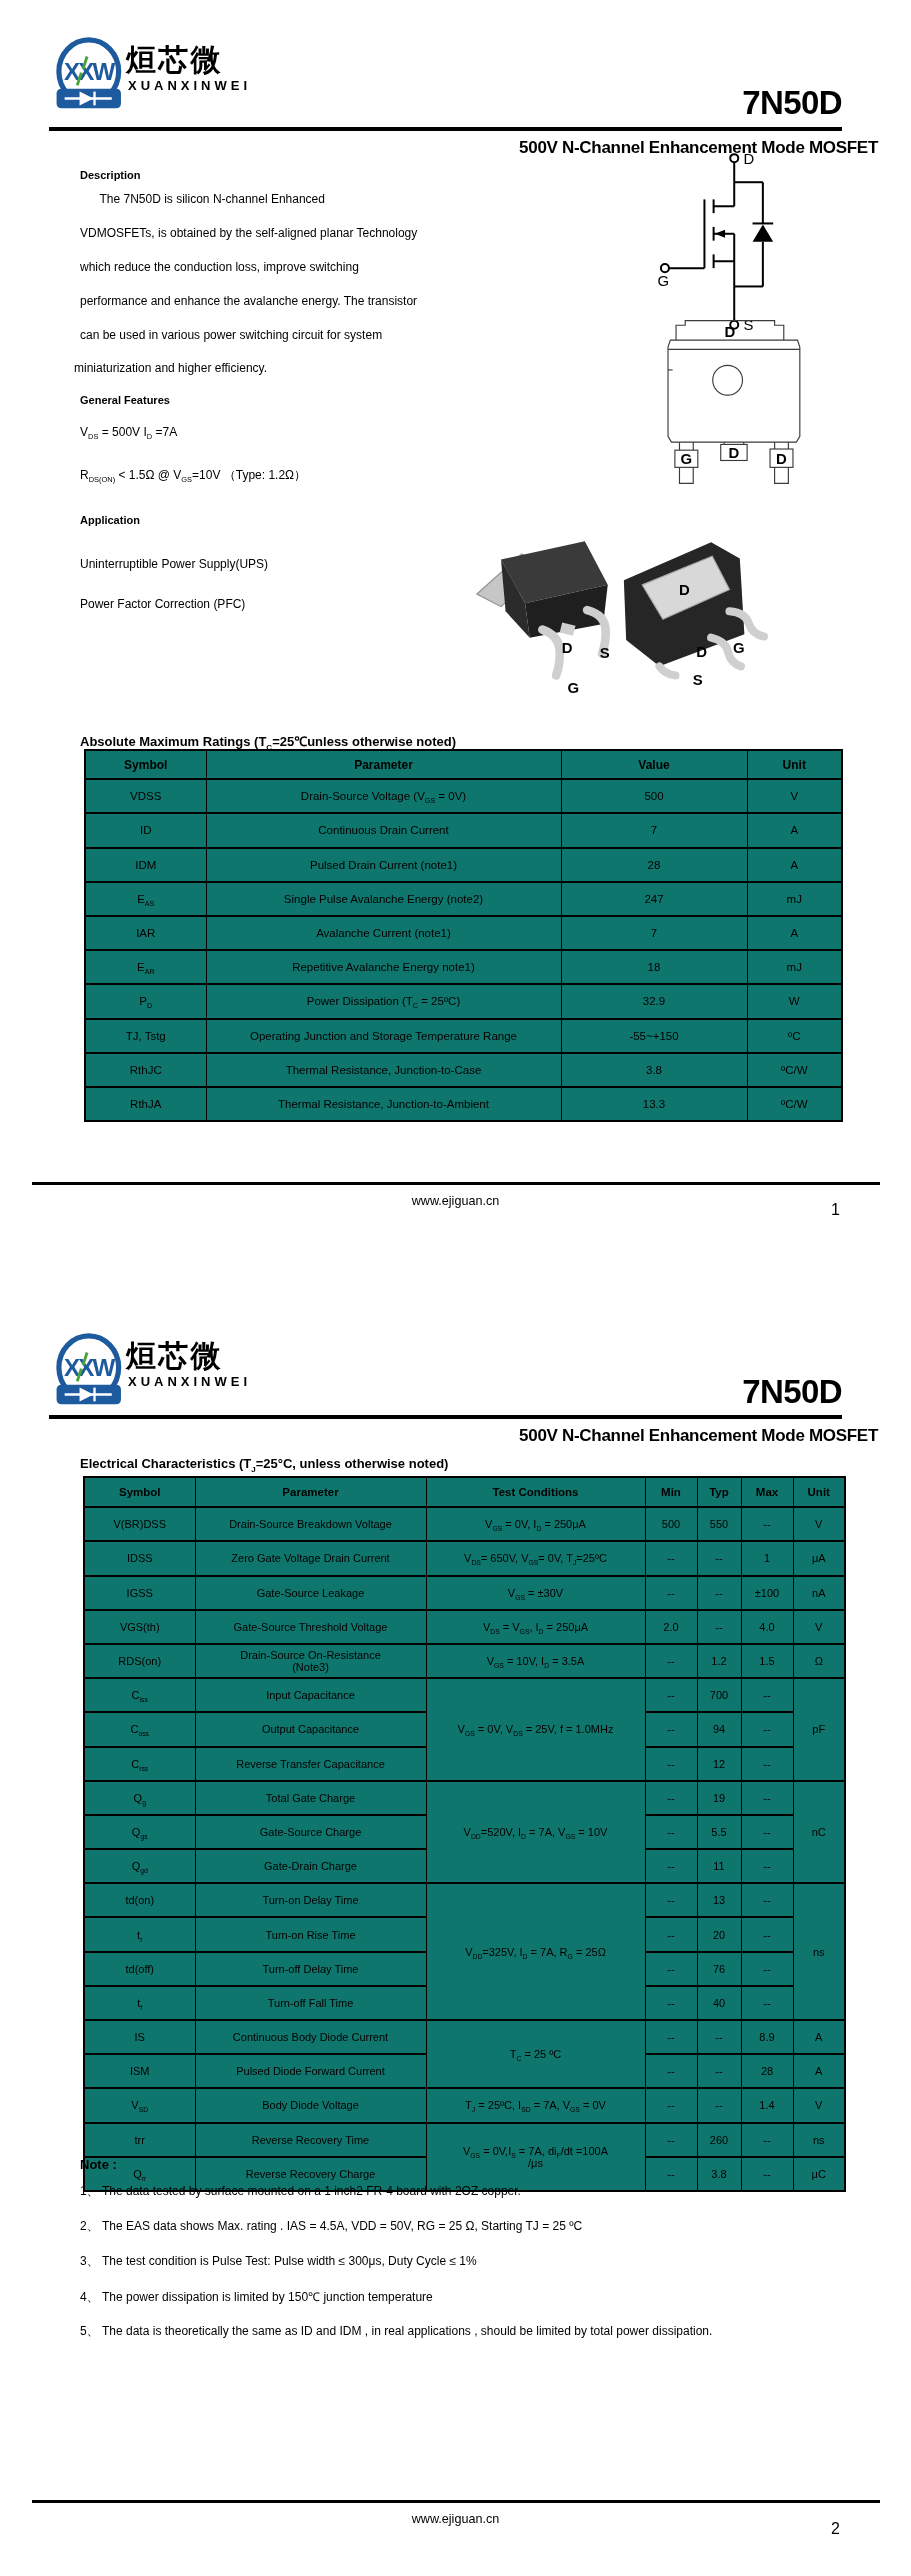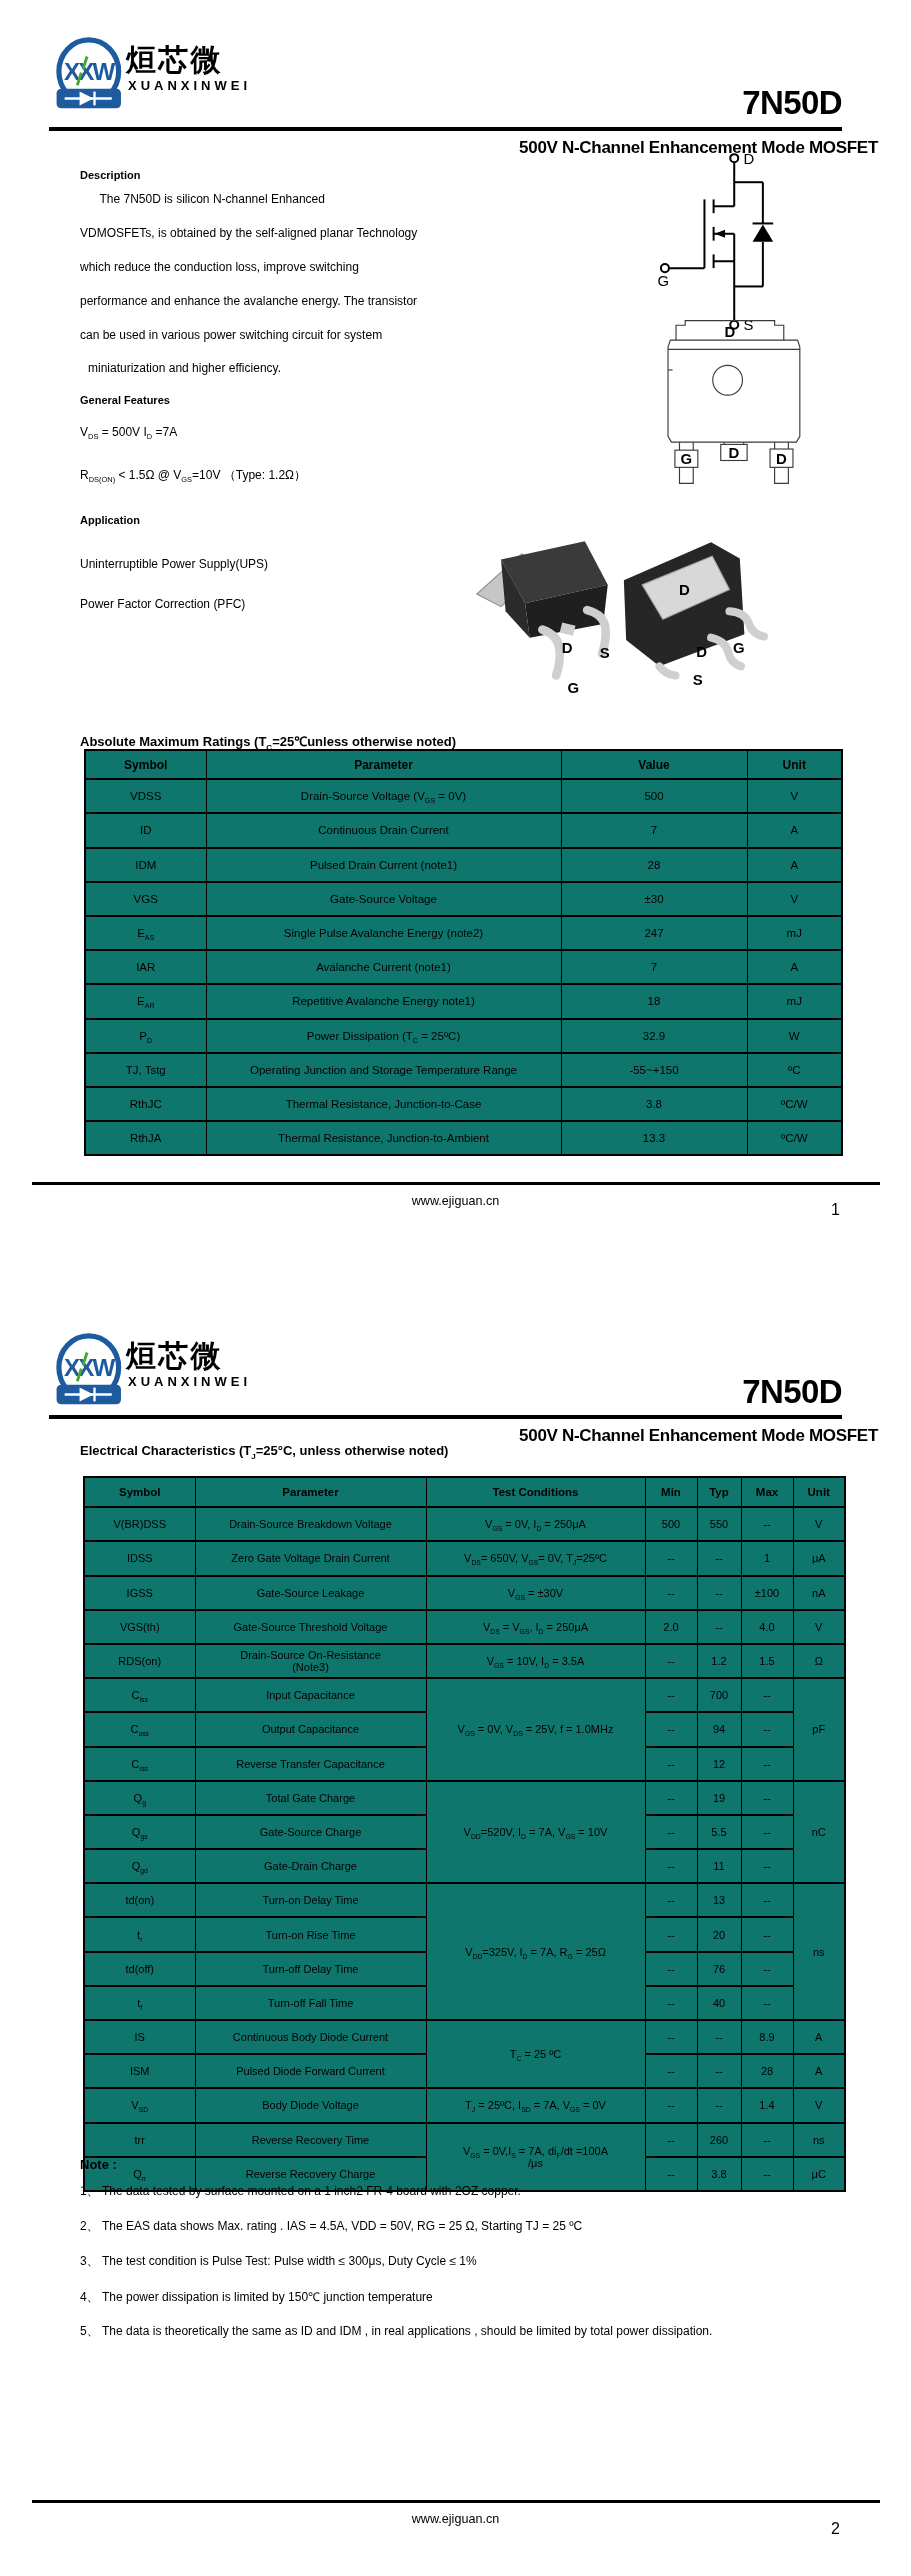--- a/index.html
+++ b/index.html
@@ -63,21 +63,21 @@
     <div class="abs part-title" style="right:69px;top:84px;">7N50D</div>
     <div class="abs hrule" style="left:49px;top:127px;width:793px;"></div>
     <div class="abs subtitle" style="right:33px;top:138px;">500V N-Channel Enhancement Mode MOSFET</div>
 
     <div class="abs h2" style="left:80px;top:169px;">Description</div>
     <div class="abs bodyline indent" style="left:80px;top:192px;">The 7N50D is silicon N-channel Enhanced</div>
     <div class="abs bodyline" style="left:80px;top:226px;">VDMOSFETs, is obtained by the self-aligned planar Technology</div>
     <div class="abs bodyline" style="left:80px;top:260px;">which reduce the conduction loss, improve switching</div>
     <div class="abs bodyline" style="left:80px;top:294px;">performance and enhance the avalanche energy. The transistor</div>
     <div class="abs bodyline" style="left:80px;top:328px;">can be used in various power switching circuit for system</div>
-    <div class="abs bodyline" style="left:88px;top:361px;">miniaturization and higher efficiency.</div>
+    <div class="abs bodyline" style="left:74px;top:361px;">miniaturization and higher efficiency.</div>
 
     <div class="abs h2" style="left:80px;top:394px;">General Features</div>
     <div class="abs bodyline" style="left:80px;top:425px;">V<sub>DS</sub> = 500V  I<sub>D</sub> =7A</div>
     <div class="abs bodyline" style="left:80px;top:467px;">R<sub>DS(ON)</sub> &lt; 1.5Ω @ V<sub>GS</sub>=10V （Type:  1.2Ω）</div>
 
     <div class="abs h2" style="left:80px;top:514px;">Application</div>
     <div class="abs bodyline" style="left:80px;top:557px;">Uninterruptible Power Supply(UPS)</div>
     <div class="abs bodyline" style="left:80px;top:597px;">Power Factor Correction (PFC)</div>
 
     <div class="abs" style="left:654px;top:149px;">
@@ -188,26 +188,20 @@
             <td>7</td>
             <td>A</td>
           </tr>
           <tr>
             <td>IDM</td>
             <td>Pulsed Drain Current    (note1)</td>
             <td>28</td>
             <td>A</td>
           </tr>
           <tr>
-            <td>VGS</td>
-            <td>Gate-Source Voltage</td>
-            <td>±30</td>
-            <td>V</td>
-          </tr>
-          <tr>
             <td>E<sub>AS</sub></td>
             <td>Single Pulse Avalanche Energy (note2)</td>
             <td>247</td>
             <td>mJ</td>
           </tr>
           <tr>
             <td>IAR</td>
             <td>Avalanche Current  (note1)</td>
             <td>7</td>
             <td>A</td>
@@ -266,21 +260,21 @@
         </g>
       </svg>
       <div class="abs logo-cn" style="left:73px;top:3.4px;">烜芯微</div>
       <div class="abs logo-en" style="left:75px;top:41px;">XUANXINWEI</div>
     </div>
 
     <div class="abs part-title" style="right:69px;top:85px;">7N50D</div>
     <div class="abs hrule" style="left:49px;top:127px;width:793px;"></div>
     <div class="abs subtitle" style="right:33px;top:138px;">500V N-Channel Enhancement Mode MOSFET</div>
 
-    <div class="abs h2" style="left:80px;top:155px;font-size:13px;">Electrical Characteristics (T<sub>J</sub>=25°C, unless otherwise noted)</div>
+    <div class="abs h2" style="left:80px;top:168px;font-size:13px;">Electrical Characteristics (T<sub>J</sub>=25°C, unless otherwise noted)</div>
     <table class="ds elec-t abs" style="left:83px;top:188px;width:760px;">
       <colgroup>
         <col style="width:111px">
           <col style="width:231px">
           <col style="width:219px">
         <col style="width:52px">
           <col style="width:44px">
           <col style="width:52px">
           <col style="width:52px">
       </colgroup>

